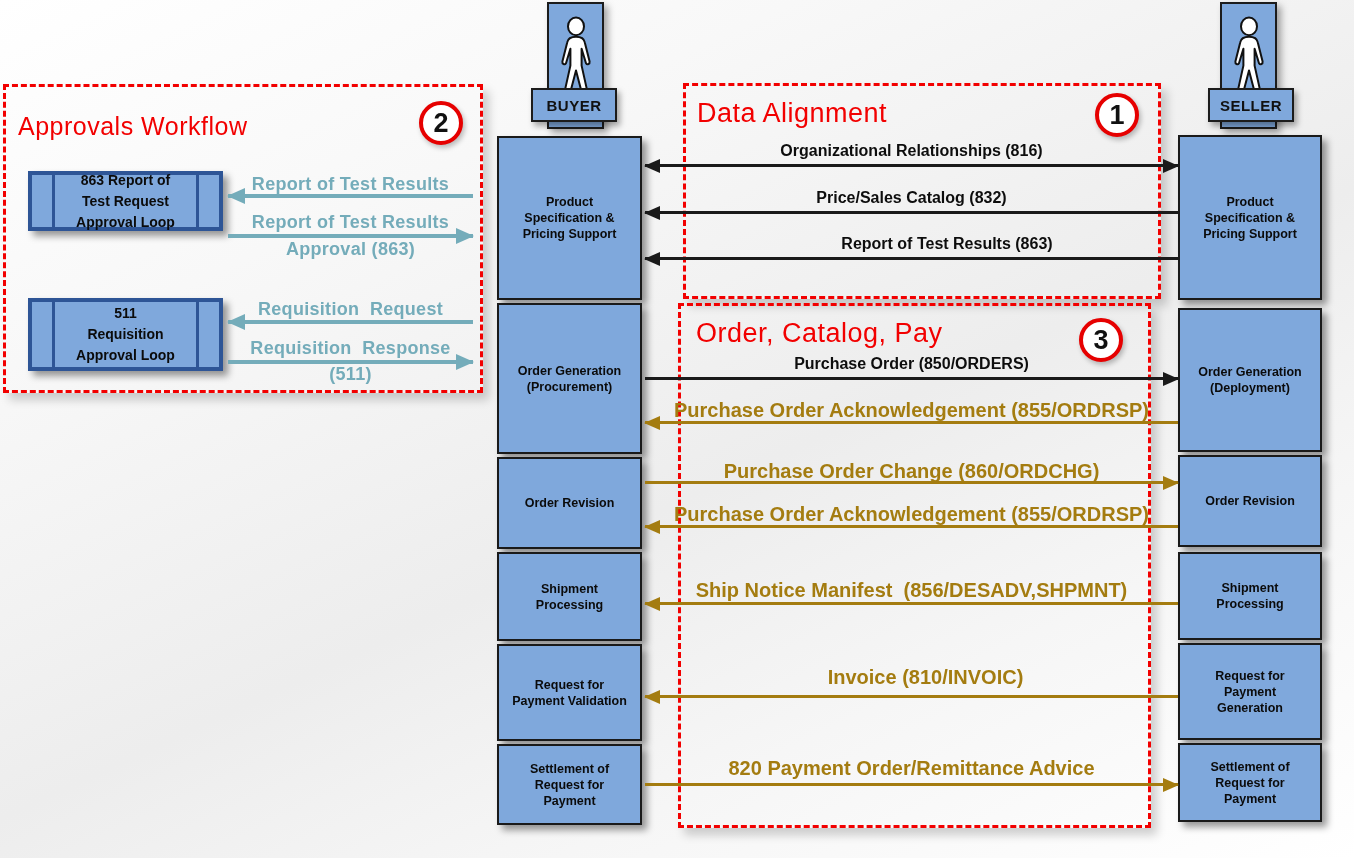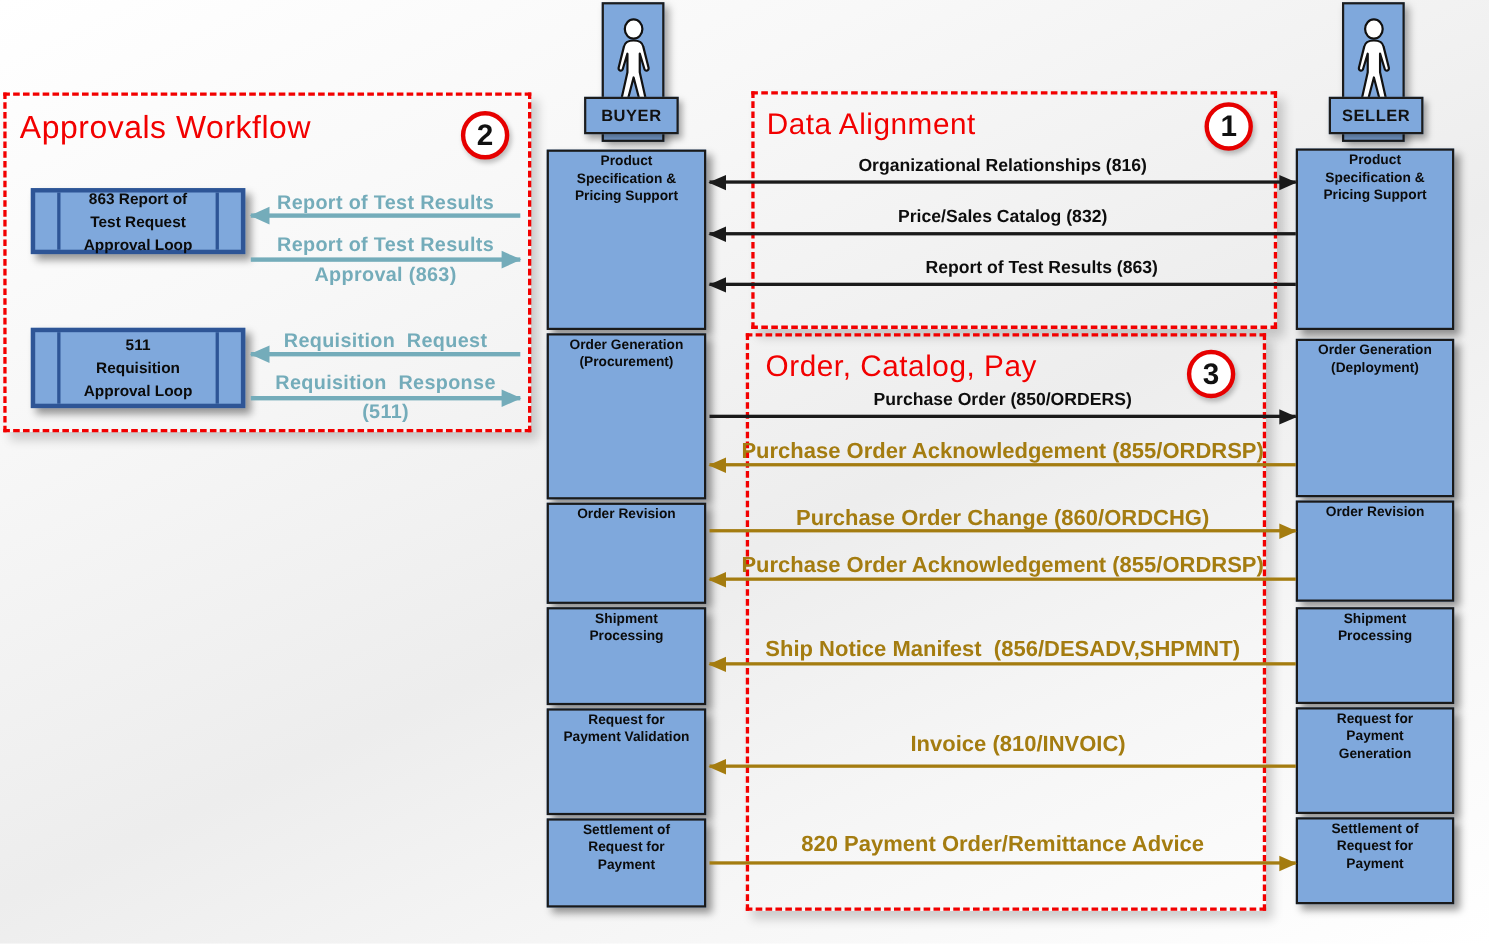--- a/index.html
+++ b/index.html
@@ -16,21 +16,21 @@
          box-shadow:2px 3px 5px rgba(0,0,0,0.25);}
   
   .actor-rect{position:absolute;width:53px;height:123px;background:#7fa8dc;border:2px solid #1c1c1c;
               box-shadow:4px 4px 7px rgba(0,0,0,0.35);display:flex;justify-content:center;}
   .actor-rect svg{width:48px;height:116px;margin-top:2px;}
   .actor-label{position:absolute;width:82px;height:30px;background:#7fa8dc;border:2px solid #1c1c1c;
                box-shadow:3px 4px 6px rgba(0,0,0,0.35);display:flex;align-items:center;justify-content:center;
                font-size:15px;font-weight:bold;color:#111;letter-spacing:0.5px;z-index:5;}
   
   .colbox{position:absolute;background:#7fa8dc;border:2px solid #1a1a1a;box-shadow:5px 5px 7px rgba(0,0,0,0.4);
-          display:flex;align-items:flex-start;justify-content:center;text-align:center;
+          display:flex;align-items:center;justify-content:center;text-align:center;
           font-size:12.5px;font-weight:bold;color:#0b0b0b;line-height:16px;padding:0 12px;box-sizing:border-box;}
   
   .loop-box{position:absolute;width:195px;background:#7fa8dc;border:4px solid #2e5596;box-sizing:border-box;
             box-shadow:5px 5px 7px rgba(0,0,0,0.4);display:flex;align-items:center;justify-content:center;}
   .loop-box::before,.loop-box::after{content:"";position:absolute;top:0;bottom:0;width:3px;background:#2e5596;}
   .loop-box::before{left:20px;}
   .loop-box::after{right:20px;}
   .loop-text{text-align:center;font-size:14px;font-weight:bold;color:#0b0b0b;line-height:21px;white-space:pre;}
   
   .hline{position:absolute;height:3px;--c:#1a1a1a;background:var(--c);z-index:4;}
@@ -53,21 +53,21 @@
 </style>
 </head>
 <body>
 
 <div class="stage">
 
   <div class="dashed-box" style="left:3px;top:84px;width:474px;height:303px"></div>
   <div class="dashed-box" style="left:683px;top:83px;width:472px;height:210px"></div>
   <div class="dashed-box" style="left:678px;top:303px;width:467px;height:519px"></div>
 
-  <div class="sec-title" style="left:18px;top:100px;font-size:29px">Approvals Workflow</div>
+  <div class="sec-title" style="left:18px;top:112px;font-size:25px">Approvals Workflow</div>
   <div class="badge" style="left:419px;top:101px">
       <span>2</span>
     </div>
 
   <div class="sec-title" style="left:697px;top:98px">Data Alignment</div>
   <div class="badge" style="left:1095px;top:93px">
       <span>1</span>
     </div>
 
   <div class="sec-title" style="left:696px;top:318px">Order, Catalog, Pay</div>

